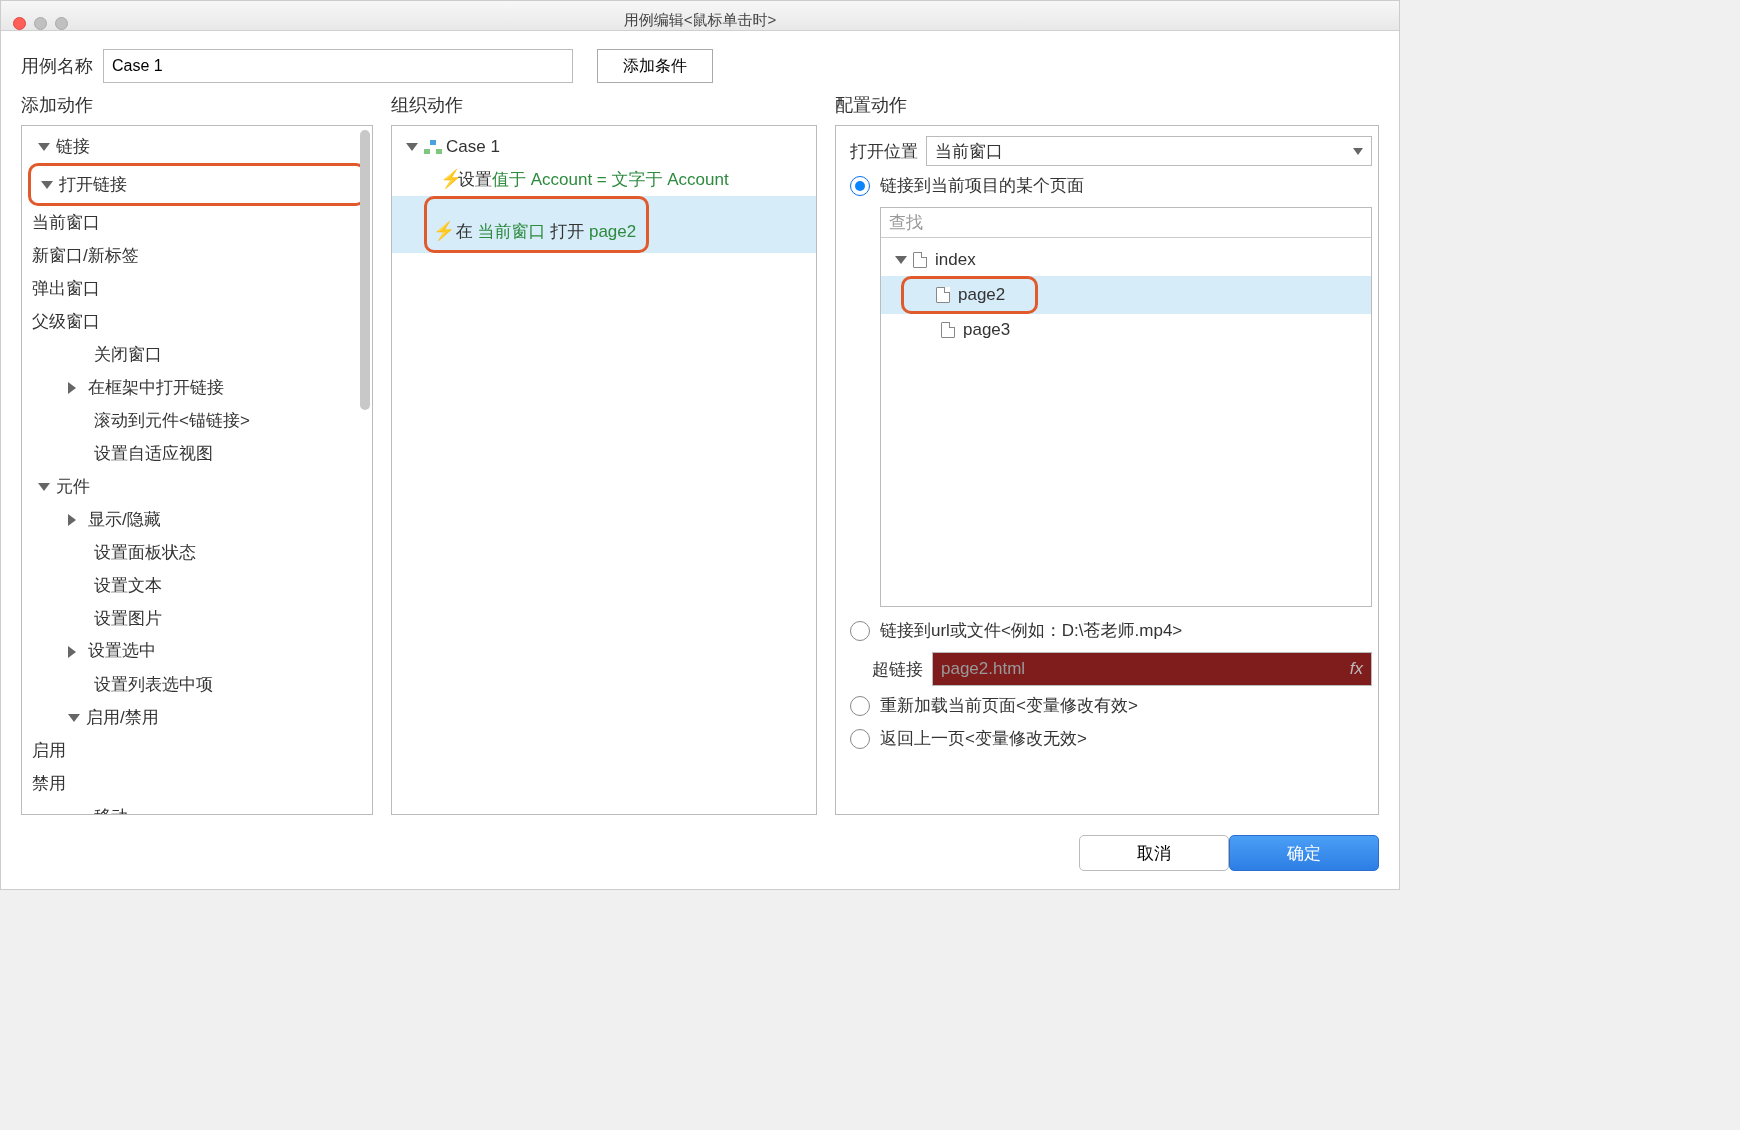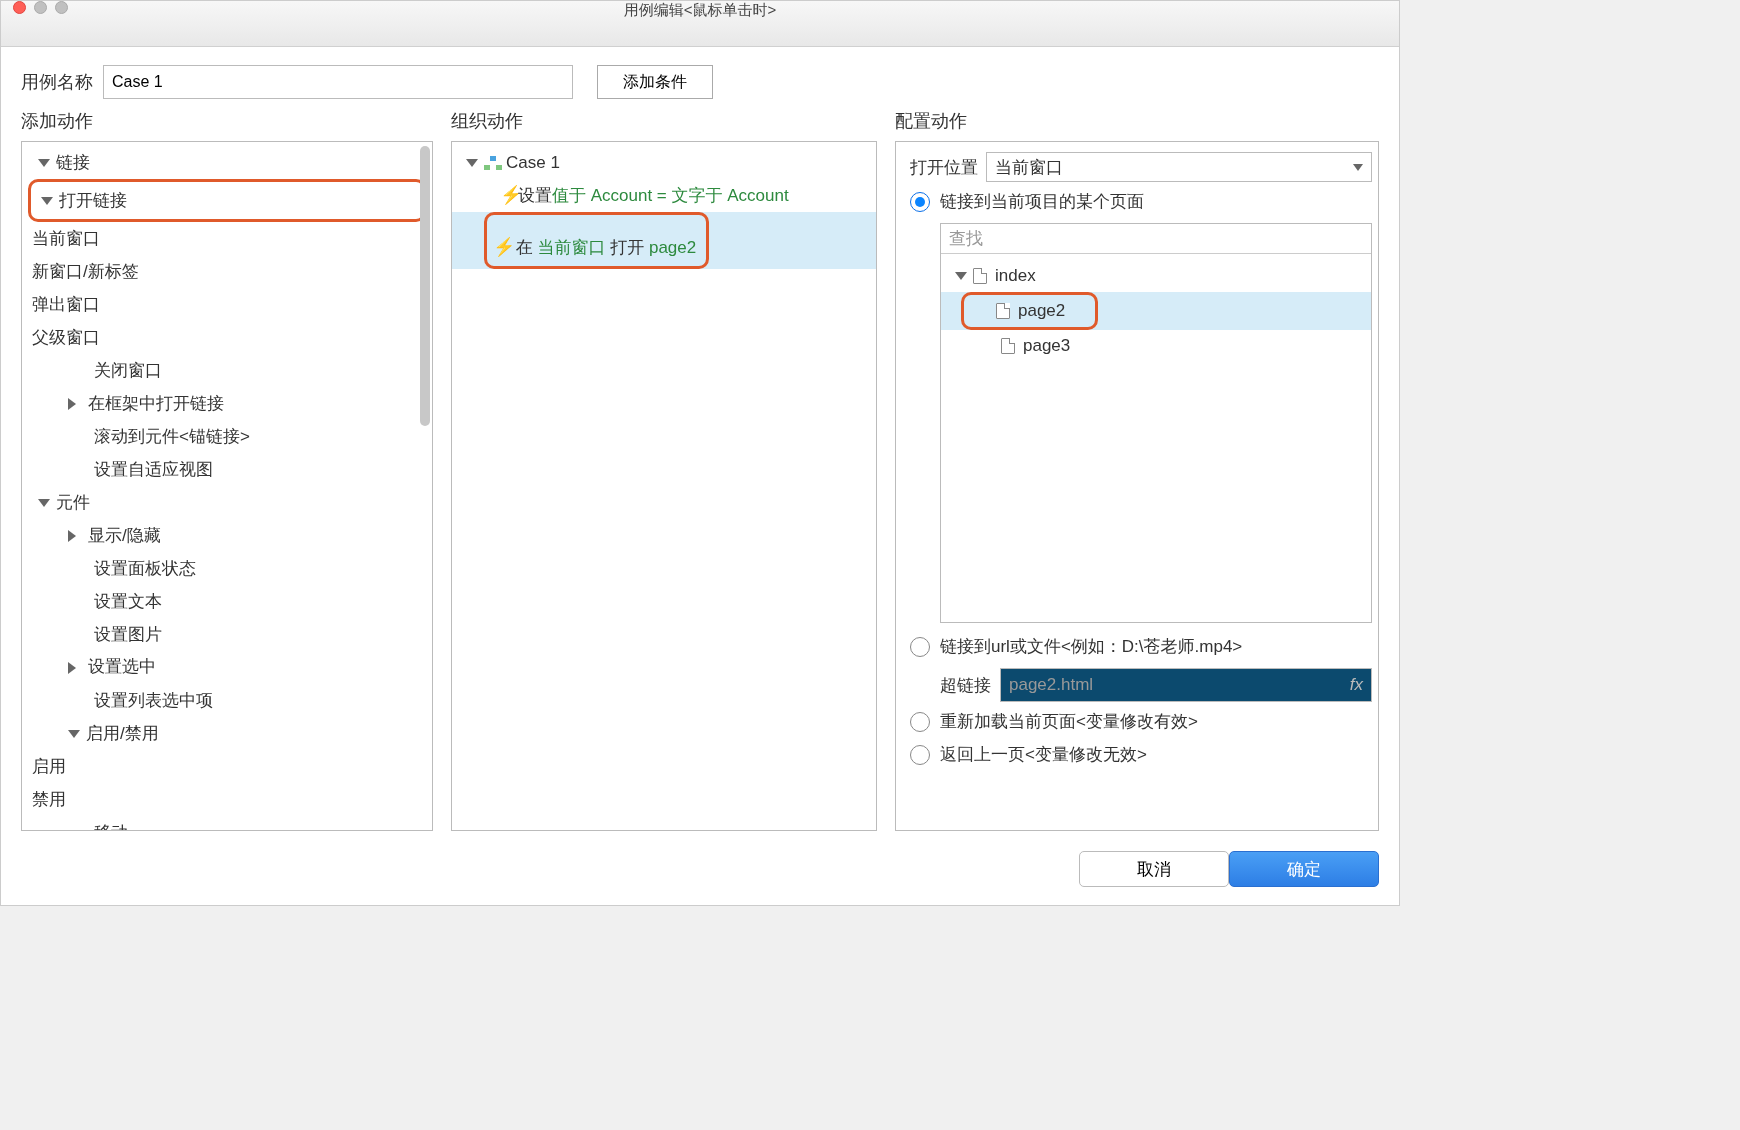--- a/index.html
+++ b/index.html
@@ -1,33 +1,33 @@
 <!DOCTYPE html>
 <html><head>
 <meta charset="utf-8">
 <style>
 * { box-sizing: border-box; margin: 0; padding: 0; }
 body { font-family: -apple-system, "Helvetica Neue", Arial, sans-serif; font-size: 16px; background: #f0f0f0; color: #333; }
 .window { width: 1400px; background: #fff; border: 1px solid #ccc; display: flex; flex-direction: column; }
-.titlebar { height: 46px; background: linear-gradient(#f7f7f7,#e8e8e8); border-bottom: 1px solid #d0d0d0; display: flex; align-items: flex-start; position: relative; }
+.titlebar { height: 30px; background: linear-gradient(#f7f7f7,#e8e8e8); border-bottom: 1px solid #d0d0d0; display: flex; align-items: flex-end; position: relative; }
 .traffic { display: flex; gap: 8px; margin-left: 12px; }
 .traffic span { width: 13px; height: 13px; border-radius: 50%; display: inline-block; }
 .traffic .close { background: #ff5f57; border: 1px solid #e14640; }
 .traffic .min { background: #c0c0c0; border: 1px solid #aaa; }
 .traffic .max { background: #c0c0c0; border: 1px solid #aaa; }
 .title { position: absolute; left: 0; right: 0; text-align: center; font-size: 15px; color: #444; pointer-events: none; }
 .toprow { display: flex; align-items: center; padding: 18px 20px 10px; gap: 10px; }
 .label { font-size: 18px; color: #333; }
 .case-input { width: 470px; height: 34px; border: 1px solid #bbb; font-size: 16px; padding: 0 8px; }
 .add-cond { margin-left: 14px; width: 116px; height: 34px; border: 1px solid #aaa; background: #fff; font-size: 16px; cursor: pointer; }
 .three { display: flex; gap: 0; padding: 0 20px 8px; }
 .col { display: flex; flex-direction: column; }
 .col h3 { font-size: 18px; font-weight: 400; color: #333; margin-bottom: 8px; }
 .panel { border: 1px solid #bbb; background: #fff; height: 690px; overflow: hidden; position: relative; }
-.col1 { width: 412px; margin-right: 18px; }
+.col1 { width: 352px; margin-right: 18px; }
 .col2 { width: 426px; margin-right: 18px; }
 .col3 { flex: 1; }
 .tree { font-size: 17px; line-height: 33px; padding-top: 4px; }
 .tree .row { display: flex; align-items: center; white-space: nowrap; cursor: pointer; padding-left: 10px; }
 .tri { width: 0; height: 0; border-left: 6px solid transparent; border-right: 6px solid transparent; border-top: 8px solid #666; margin-right: 6px; display: inline-block; }
 .tri.closed { border-top: 6px solid transparent; border-bottom: 6px solid transparent; border-left: 8px solid #666; margin-right: 6px; }
 .ind1 { padding-left: 32px; }
 .ind2 { padding-left: 54px; }
 .ind4 { padding-left: 100px; }
 .hl-orange { border: 3px solid #e05a2b; border-radius: 10px; }
@@ -51,21 +51,21 @@
 .radio.checked::after { content: ""; width: 10px; height: 10px; border-radius: 50%; background: #0a84ff; }
 .radiorow { display: flex; align-items: center; margin: 6px 0 10px 0; }
 .pagebox { border: 1px solid #bbb; margin-left: 30px; margin-right: 0; height: 400px; display: flex; flex-direction: column; }
 .search { height: 30px; border-bottom: 1px solid #ccc; padding: 0 8px; color: #999; display: flex; align-items: center; }
 .pagetree { padding-top: 6px; font-size: 17px; line-height: 32px; }
 .pagetree .prow { display: flex; align-items: center; white-space: nowrap; cursor: pointer; }
 .pg-icon { width:14px; height:16px; border:1px solid #888; border-radius:1px; background:#fff; margin-right:8px; position:relative; display:inline-block; }
 .pg-icon::after { content:""; position:absolute; right:-1px; top:-1px; width:5px; height:5px; background:#fff; border-left:1px solid #888; border-bottom:1px solid #888; }
 .pagetree .sel { background: #d6ecf8; }
 .pagetree .hl-orange { display: inline-flex; padding: 0 30px 0 8px; margin-left: -8px; align-items: center; }
-.url-input { flex: 1; height: 34px; border: 1px solid #bbb; background: #0c4a6e; color: #999; padding: 0 8px; display: flex; align-items: center; justify-content: space-between; }
+.url-input { flex: 1; height: 34px; border: 1px solid #bbb; background: #7f1d1d; color: #999; padding: 0 8px; display: flex; align-items: center; justify-content: space-between; }
 .fx { color: #bbb; font-style: italic; }
 .footer { display: flex; justify-content: flex-end; gap: 0; padding: 12px 20px 18px; }
 .btn { width: 150px; height: 36px; border: 1px solid #bbb; background: #fff; border-radius: 5px; font-size: 17px; cursor: pointer; }
 .btn.primary { background: linear-gradient(#4a9ff5,#2d7ee5); color: #fff; border-color: #2a6fd0; }
 </style>
 </head>
 <body>
 
 <div class="window">
   <div class="titlebar">
@@ -224,21 +224,21 @@
               <div class="prow" style="padding-left:60px;">
                   <span class="pg-icon"></span>
                   <span>page3</span>
                 </div>
             </div>
           </div>
           <div class="radiorow" style="margin-top:12px;">
             <span class="radio"></span>
             <span>链接到url或文件&lt;例如：D:\苍老师.mp4&gt;</span>
           </div>
-          <div class="cfgrow" style="margin-left:30px;">
+          <div class="cfgrow" style="margin-left:22px;">
             <label style="width:60px;">超链接</label>
             <div class="url-input">
               <span>page2.html</span>
               <span class="fx">fx</span>
             </div>
           </div>
           <div class="radiorow">
             <span class="radio"></span>
             <span>重新加载当前页面&lt;变量修改有效&gt;</span>
           </div>

